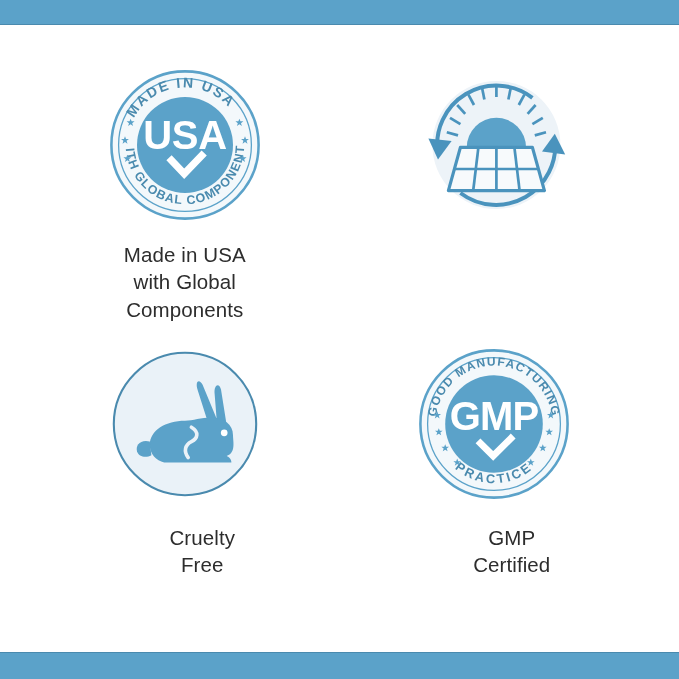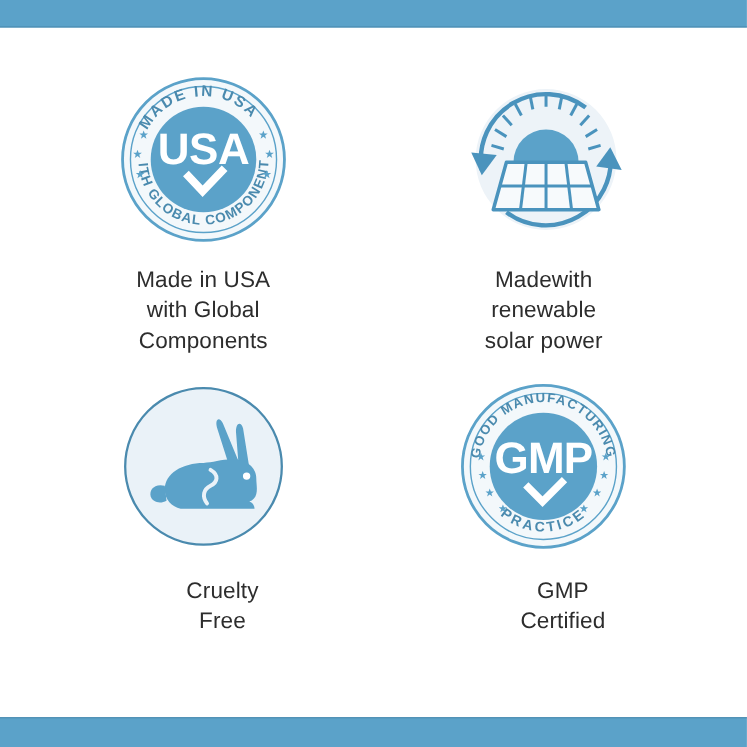--- a/index.html
+++ b/index.html
@@ -150,23 +150,20 @@
       <g>
         <path d="M 58,103 L 148,103 L 163,157 L 43,157 Z" fill="#f7fafc" stroke="#4a93bd" stroke-width="4" stroke-linejoin="round"></path>
         <g stroke="#4a93bd" stroke-width="3.4" fill="none">
           <line x1="50.5" y1="130" x2="155.5" y2="130"></line>
           <line x1="80.5" y1="103" x2="74" y2="157"></line>
           <line x1="103" y1="103" x2="103" y2="157"></line>
           <line x1="125.5" y1="103" x2="132" y2="157"></line>
         </g>
       </g>
     </svg>
-    <div class="caption">Madewith
-renewable
-solar power</div>
   </div>
 
   <div class="cell cell-cruelty">
     <svg class="badge" viewBox="0 0 200 200">
       <circle cx="100" cy="100" r="89" fill="#eaf2f8" stroke="#4a8aae" stroke-width="2.6"></circle>
       <g fill="#5ba2c9">
         <path d="M 116,58 C 112,46 118,43 122,51 L 141,97 C 139,101 132,103 129,99 Z"></path>
         <path d="M 137,62 C 136,50 143,48 145,57 L 152,101 C 149,105 142,105 140,100 Z"></path>
         <path d="M 160,114
                  C 160,101 149,92 133,92

